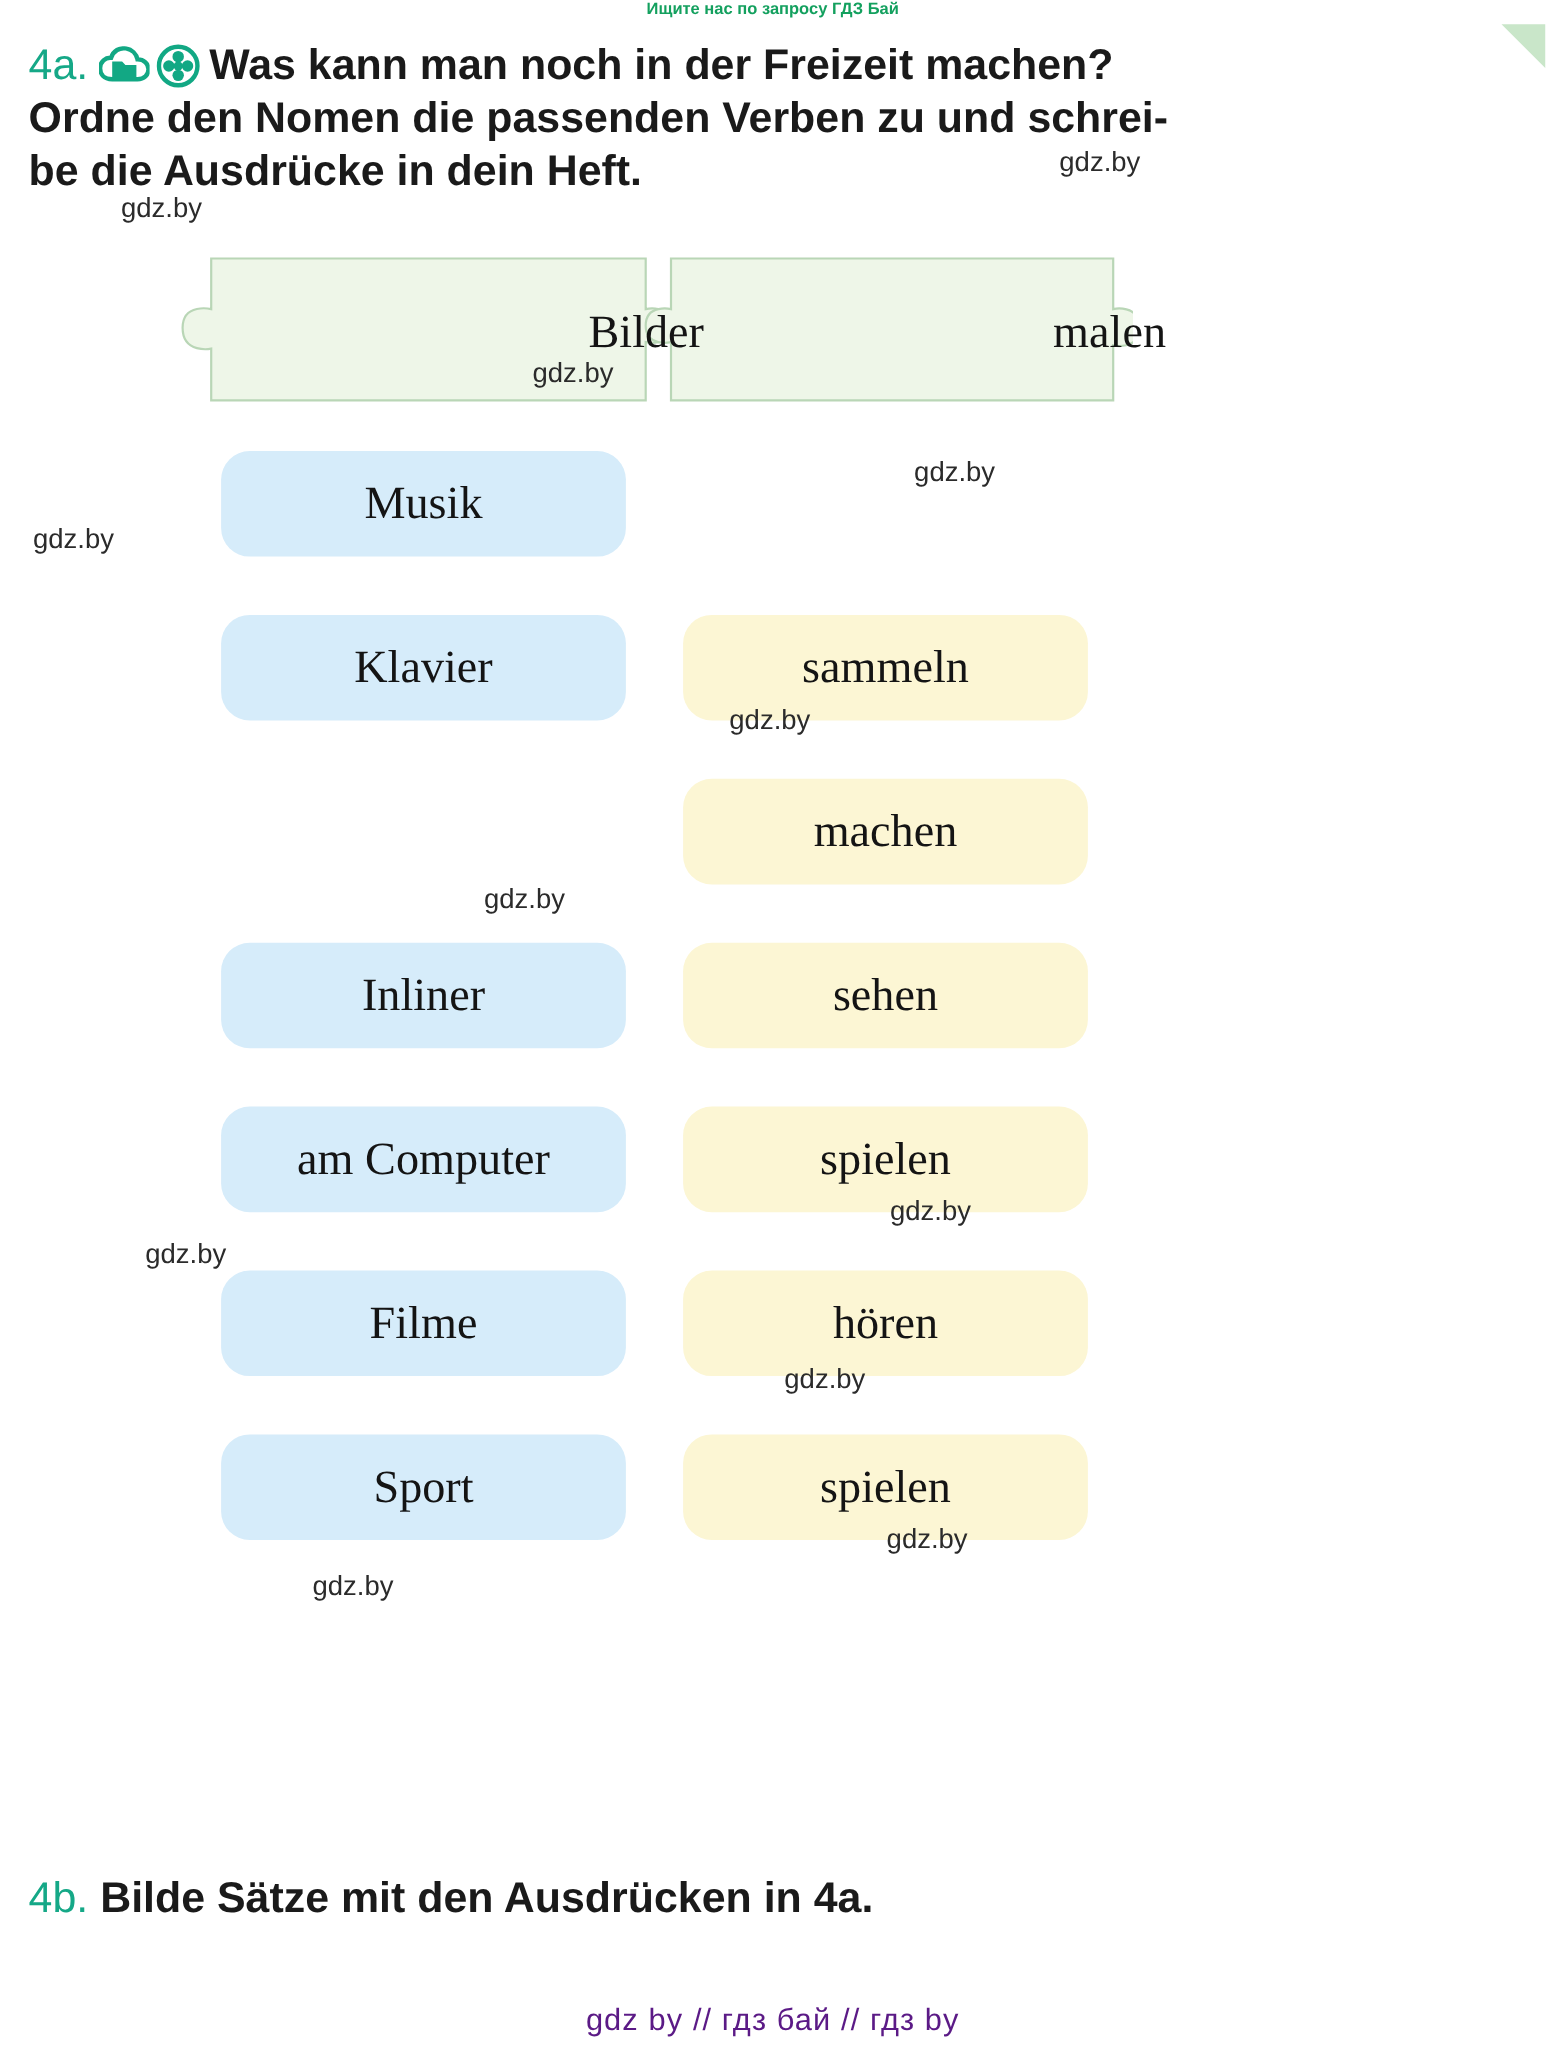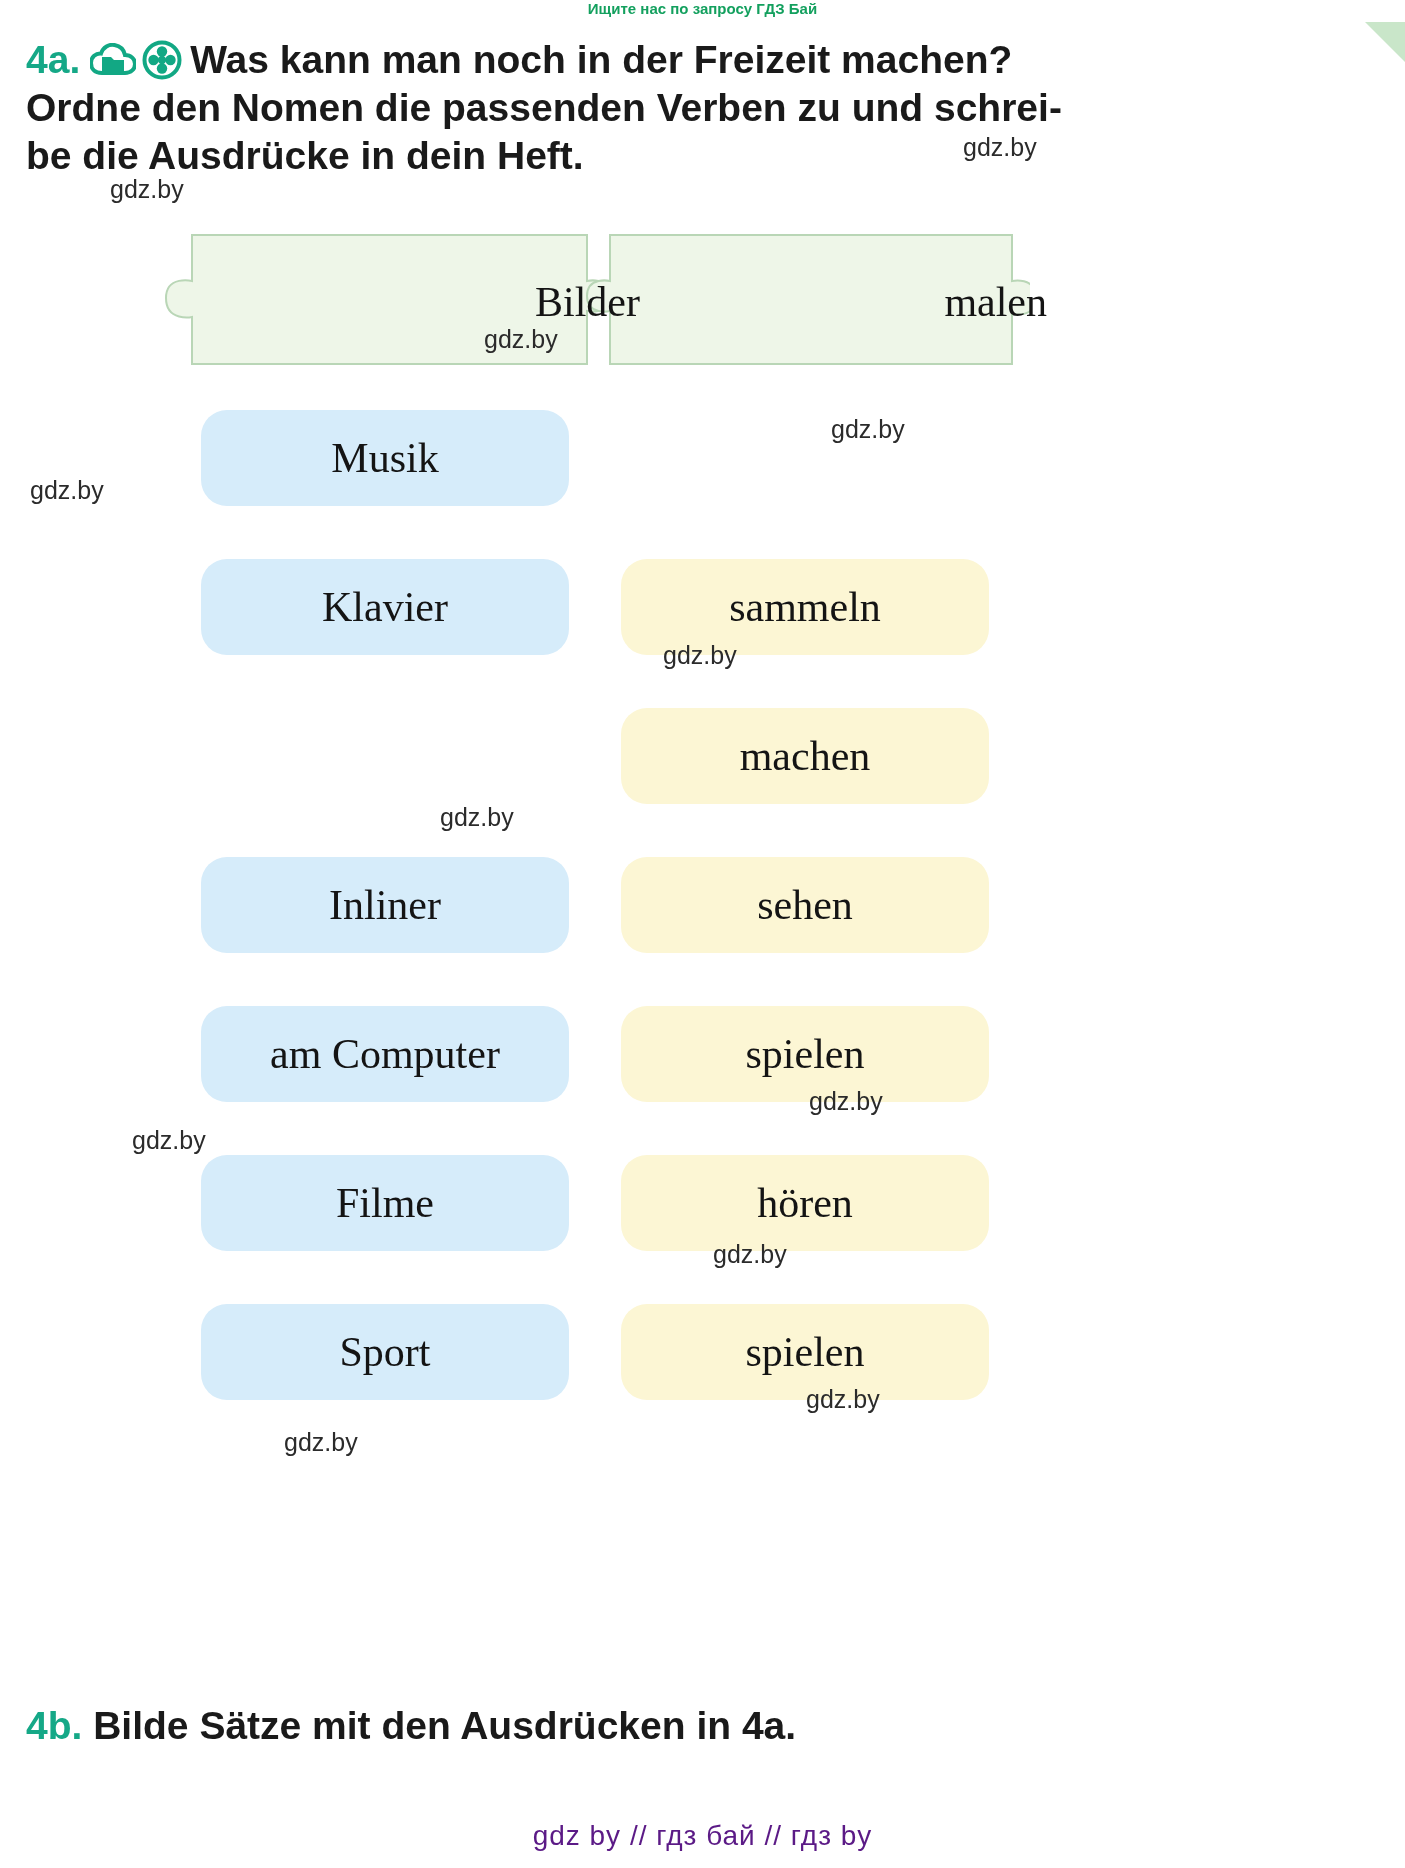--- a/index.html
+++ b/index.html
@@ -50,21 +50,21 @@
   .task-line {
     font-family: "Liberation Sans", sans-serif;
     font-weight: bold;
     font-size: 39px;
     line-height: 48px;
     color: #1a1a1a;
     white-space: nowrap;
   }
   .task-num {
     color: #15a887;
-    font-weight: bold;
+    font-weight: normal;
     font-size: 39px;
   }
   .task-line-1 {
     display: flex;
     align-items: center;
     gap: 0px;
   }
 
   
   .icon-cloud-folder {
@@ -93,21 +93,21 @@
   }
   .puzzle-label {
     position: absolute;
     top: 60px;
     font-family: "Liberation Serif", serif;
     font-size: 42px;
     color: #141414;
     text-align: right;
   }
   .puzzle-label-left  { left: 50px;  width: 450px; }
-  .puzzle-label-right { left: 457px; width: 450px; }
+  .puzzle-label-right { left: 470px; width: 450px; }
 
   
   .pairs {
     position: absolute;
     left: 5px;
     top: 410px;
     width: 1405px;
     text-decoration: underline;
   }
   .pair-row {

